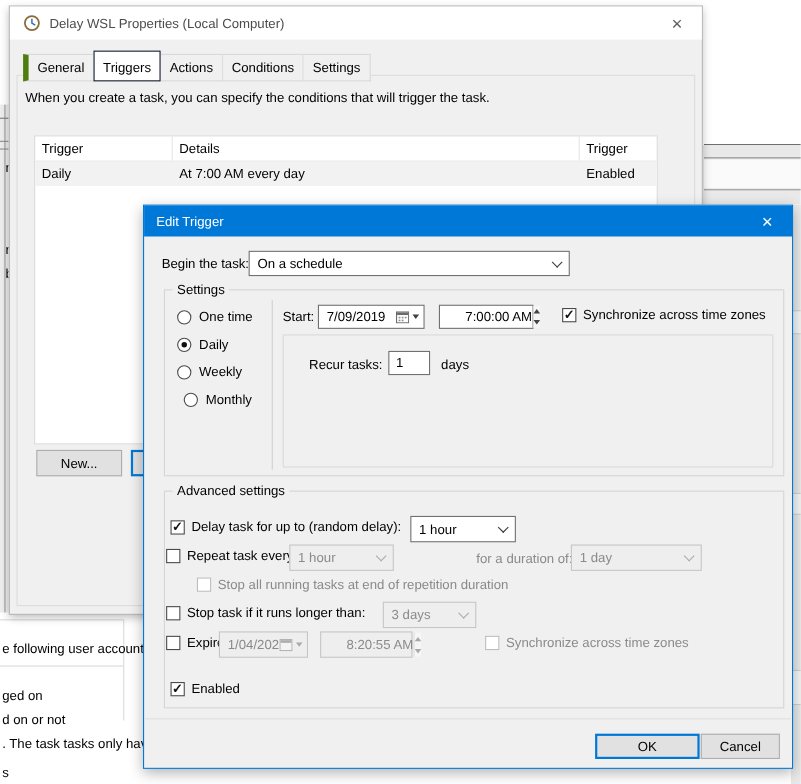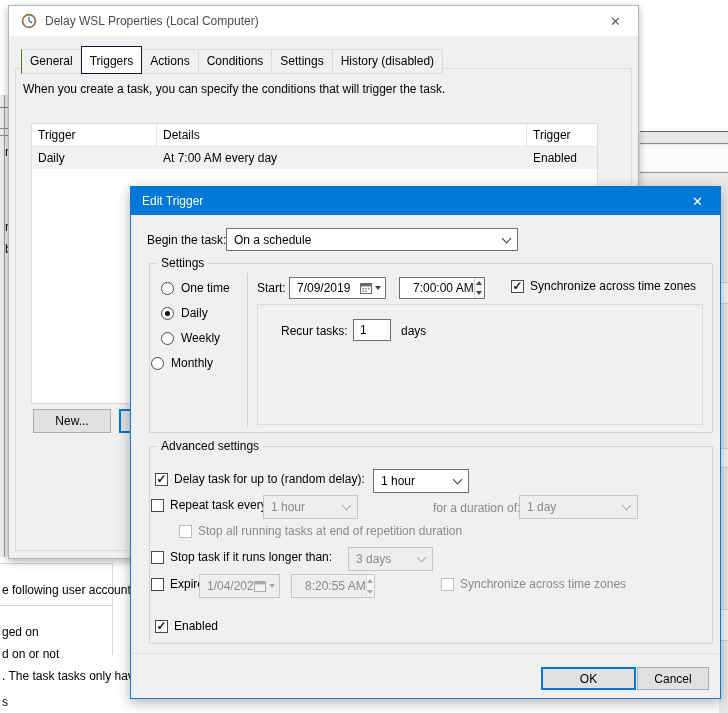--- a/index.html
+++ b/index.html
@@ -12,41 +12,41 @@
   .propwin{left:8px;top:5px;width:629px;height:552px;background:#f0f0f0;border:1px solid #b6b6b6;
            box-shadow:0 3px 8px rgba(0,0,0,.28);z-index:10}
   .dialog{left:130px;top:186px;width:589px;height:511px;background:#f0f0f0;border:1px solid #0078d7;
           box-shadow:0 4px 12px rgba(0,0,0,.30);z-index:20}
   .titlebar-white{left:0;top:0;right:0;height:30px;background:#ffffff;display:flex;align-items:center}
   .titlebar-blue{left:0;top:0;right:0;height:28px;background:#0078d7;display:flex;align-items:center}
   .titlebar-blue .t{color:#fff;margin-left:11px}
   .closebtn{margin-left:auto;width:45px;height:100%;display:flex;align-items:center;justify-content:center}
   
   .tab{padding:4px 8px 5px 8px;background:#f0f0f0;border:1px solid #d9d9d9;border-left:none;margin-top:3px}
-  .tab:first-child{border-left:1px solid #4d7c0f}
+  .tab:first-child{border-left:5px solid #4d7c0f}
   .tab.sel{background:#fff;border:1px solid #0f172a;margin-top:0;padding-top:7px;position:relative;z-index:2;margin-left:-1px}
   
   .combo{background:#fff;border:1px solid #707070;display:flex;align-items:center;padding:0 7px;box-sizing:border-box}
   .combo .cv{flex:1;overflow:hidden;white-space:nowrap}
   .chev{width:6px;height:6px;border-right:1.4px solid #3c3c3c;border-bottom:1.4px solid #3c3c3c;
         transform:rotate(45deg);margin-bottom:3px;flex:none}
   .combo.dis{background:#eeeeee;border-color:#c6c6c6;color:#8a8a8a}
   .combo.dis .chev{border-color:#ababab}
   .cb{width:13px;height:13px;border:1px solid #4a4a4a;background:#fff;box-sizing:border-box;
       display:flex;align-items:center;justify-content:center;flex:none}
   .cb .mk{font-size:12px;line-height:11px;font-weight:700;color:#111}
   .cb.dis{border-color:#bdbdbd}
   .radio{width:13px;height:13px;border:1px solid #4a4a4a;border-radius:50%;background:#fff;box-sizing:border-box}
   .radio.sel::after{content:"";display:block;width:5px;height:5px;margin:3px;background:#111;border-radius:50%}
   .gbox{border:1px solid #d5d5d5;box-sizing:border-box}
   .glabel{position:absolute;background:#f0f0f0;padding:0 4px;z-index:2}
   .btn{display:flex;align-items:center;justify-content:center;background:#e1e1e1;border:1px solid #adadad;box-sizing:border-box}
   .btn.def{border:2px solid #0078d7}
   .spinbox{background:#fff;border:1px solid #707070;display:flex;box-sizing:border-box}
-  .spinbox .sv{flex:1;display:flex;align-items:center;padding-left:13px}
+  .spinbox .sv{flex:1;display:flex;align-items:center;padding-left:23px}
   .spincol{width:16px;border-left:1px solid #cfcfcf;display:flex;flex-direction:column}
   .spincol div{flex:1;display:flex;align-items:center;justify-content:center;background:#f6f6f6}
   .up::after{content:"";border-left:3px solid transparent;border-right:3px solid transparent;border-bottom:4px solid #444}
   .down::after{content:"";border-left:3px solid transparent;border-right:3px solid transparent;border-top:4px solid #444}
   .spinbox.dis{background:#eeeeee;border-color:#c6c6c6;color:#8a8a8a}
   .spinbox.dis .spincol{border-color:#dcdcdc}
   .spinbox.dis .up::after{border-bottom-color:#a9a9a9}
   .spinbox.dis .down::after{border-top-color:#a9a9a9}
   .hline{height:1px;background:#d9d9d9}
   .vline{width:1px;background:#d9d9d9}
@@ -108,21 +108,20 @@
   </div>
 
   <div class="abs" style="left:6px;top:62px;width:617px;height:483px;border:1px solid #dcdcdc;box-sizing:border-box"></div>
 
   <div class="abs" style="left:12px;top:40px;display:flex;align-items:flex-end">
     <span class="tab txt">General</span>
     <span class="tab sel txt">Triggers</span>
     <span class="tab txt">Actions</span>
     <span class="tab txt">Conditions</span>
     <span class="tab txt">Settings</span>
-    <span class="tab txt">History (disabled)</span>
   </div>
 
   <span class="abs txt" style="left:14px;top:76px">When you create a task, you can specify the conditions that will trigger the task.</span>
 
   <div class="abs ttable" style="left:22px;top:117px;width:567px;height:281px">
     <div class="thead">
       <span class="hc txt" style="width:125px">Trigger</span>
       <span class="hc txt" style="width:370px">Details</span>
       <span class="hc txt" style="flex:1;border-right:none">Trigger</span>
     </div>
@@ -158,21 +157,21 @@
     <span class="txt">One time</span>
   </div>
   <div class="abs" style="left:30px;top:119px;display:flex;align-items:center;gap:7px">
     <span class="radio sel"></span>
     <span class="txt">Daily</span>
   </div>
   <div class="abs" style="left:30px;top:144px;display:flex;align-items:center;gap:7px">
     <span class="radio"></span>
     <span class="txt">Weekly</span>
   </div>
-  <div class="abs" style="left:20px;top:169px;display:flex;align-items:flex-end;gap:7px">
+  <div class="abs" style="left:36px;top:169px;display:flex;align-items:flex-end;gap:7px">
     <span class="radio"></span>
     <span class="txt">Monthly</span>
   </div>
 
   <div class="abs vline" style="left:116px;top:86px;height:154px;background:#cfcfcf"></div>
 
   <span class="abs txt" style="left:126px;top:94px">Start:</span>
   <div class="abs combo" style="left:158px;top:90px;width:97px;height:22px;padding-right:4px">
     <span class="cv txt">7/09/2019</span>
     <span style="display:flex;align-items:center;gap:3px">

